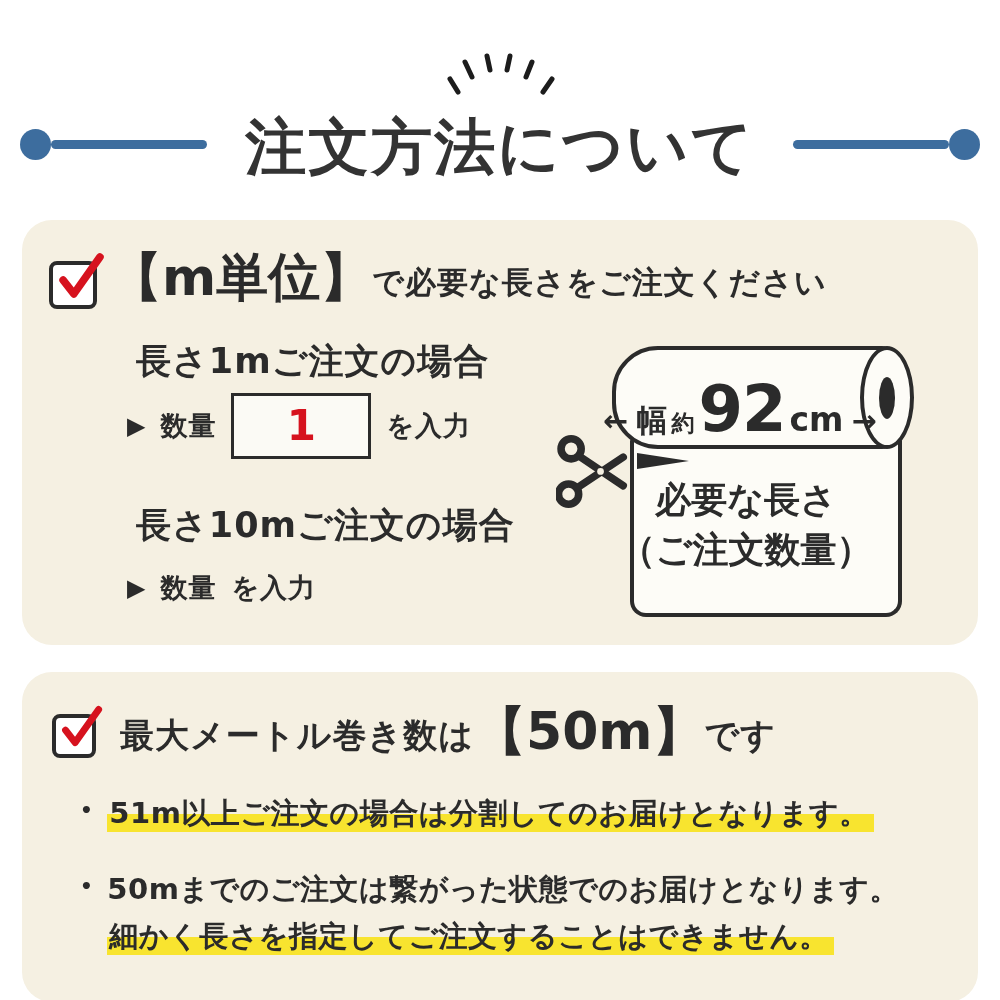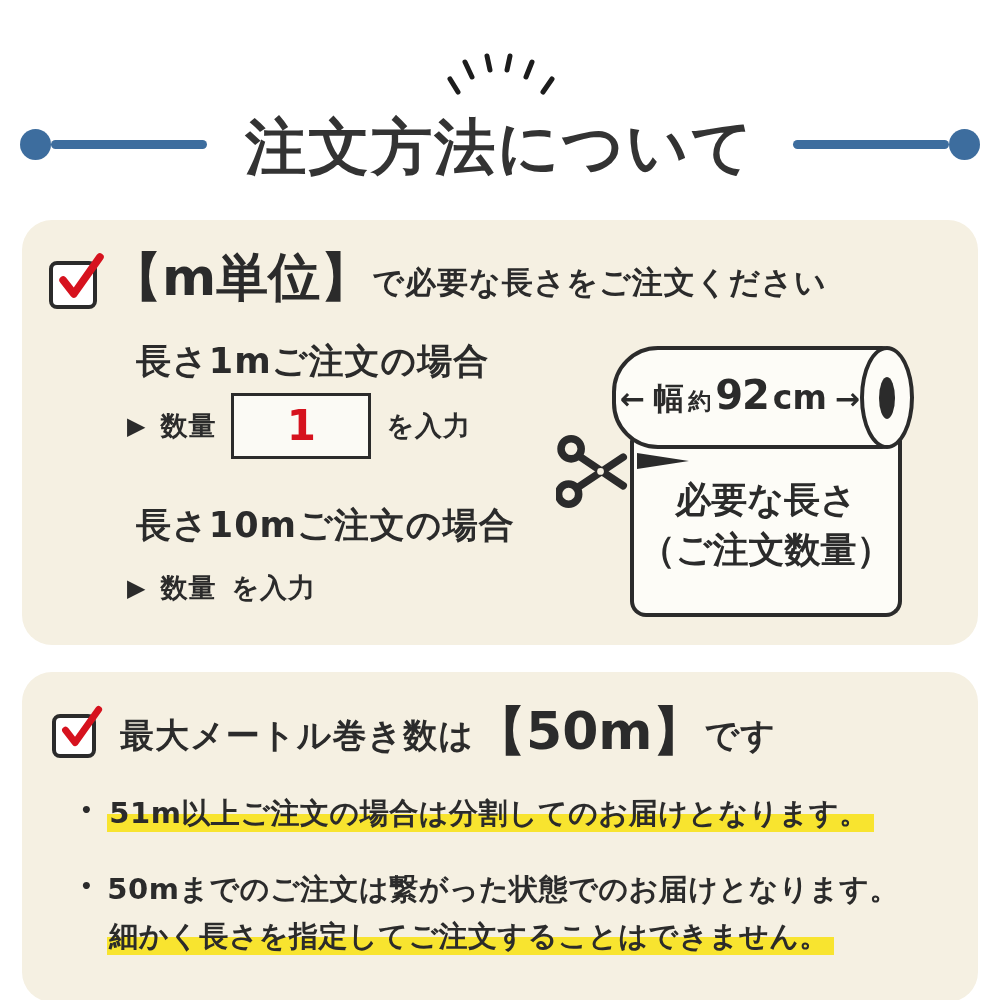--- a/index.html
+++ b/index.html
@@ -49,28 +49,28 @@
   }
   .roll-core{position:absolute;left:50%;top:50%;width:16px;height:42px;margin:-21px 0 0 -8px;background:#2b2b2b;border-radius:50%;}
   .roll-label{
     position:absolute;left:618px;top:316px;width:244px;height:91px;z-index:4;
     display:flex;align-items:baseline;justify-content:center;padding-top:24px;box-sizing:border-box;
     font-weight:900;white-space:nowrap;gap:4px;
   }
   .roll-label .arr{font-size:30px;}
   .roll-label .w1{font-size:31px;margin-left:4px;}
   .roll-label .w2{font-size:23px;}
-  .roll-label .w3{font-size:40px;letter-spacing:-1px;}
+  .roll-label .w3{font-size:64px;letter-spacing:-1px;}
   .roll-label .w4{font-size:33px;margin-right:4px;}
   .sheet{
     position:absolute;left:630px;top:407px;width:272px;height:178px;background:#fdfcf7;
     border:4px solid #2b2b2b;border-top:none;border-radius:2px 2px 16px 16px;z-index:1;box-sizing:border-box;
   }
   .sheet-label{
-    position:absolute;left:630px;top:443px;width:272px;z-index:2;text-align:center;
+    position:absolute;left:610px;top:443px;width:272px;z-index:2;text-align:center;
     font-size:36px;font-weight:900;line-height:1.4;white-space:nowrap;
   }
   .scissors{position:absolute;left:556px;top:400px;width:84px;height:84px;z-index:5;}
   .cut-arrow{
     position:absolute;left:637px;top:421px;width:0;height:0;z-index:5;
     border-top:8px solid transparent;border-bottom:8px solid transparent;border-left:52px solid #2b2b2b;
   }
   
   .bullets{position:absolute;left:80px;top:758px;width:860px;font-size:29px;font-weight:900;letter-spacing:0.5px;}
   .bullet{display:flex;align-items:flex-start;gap:14px;}

